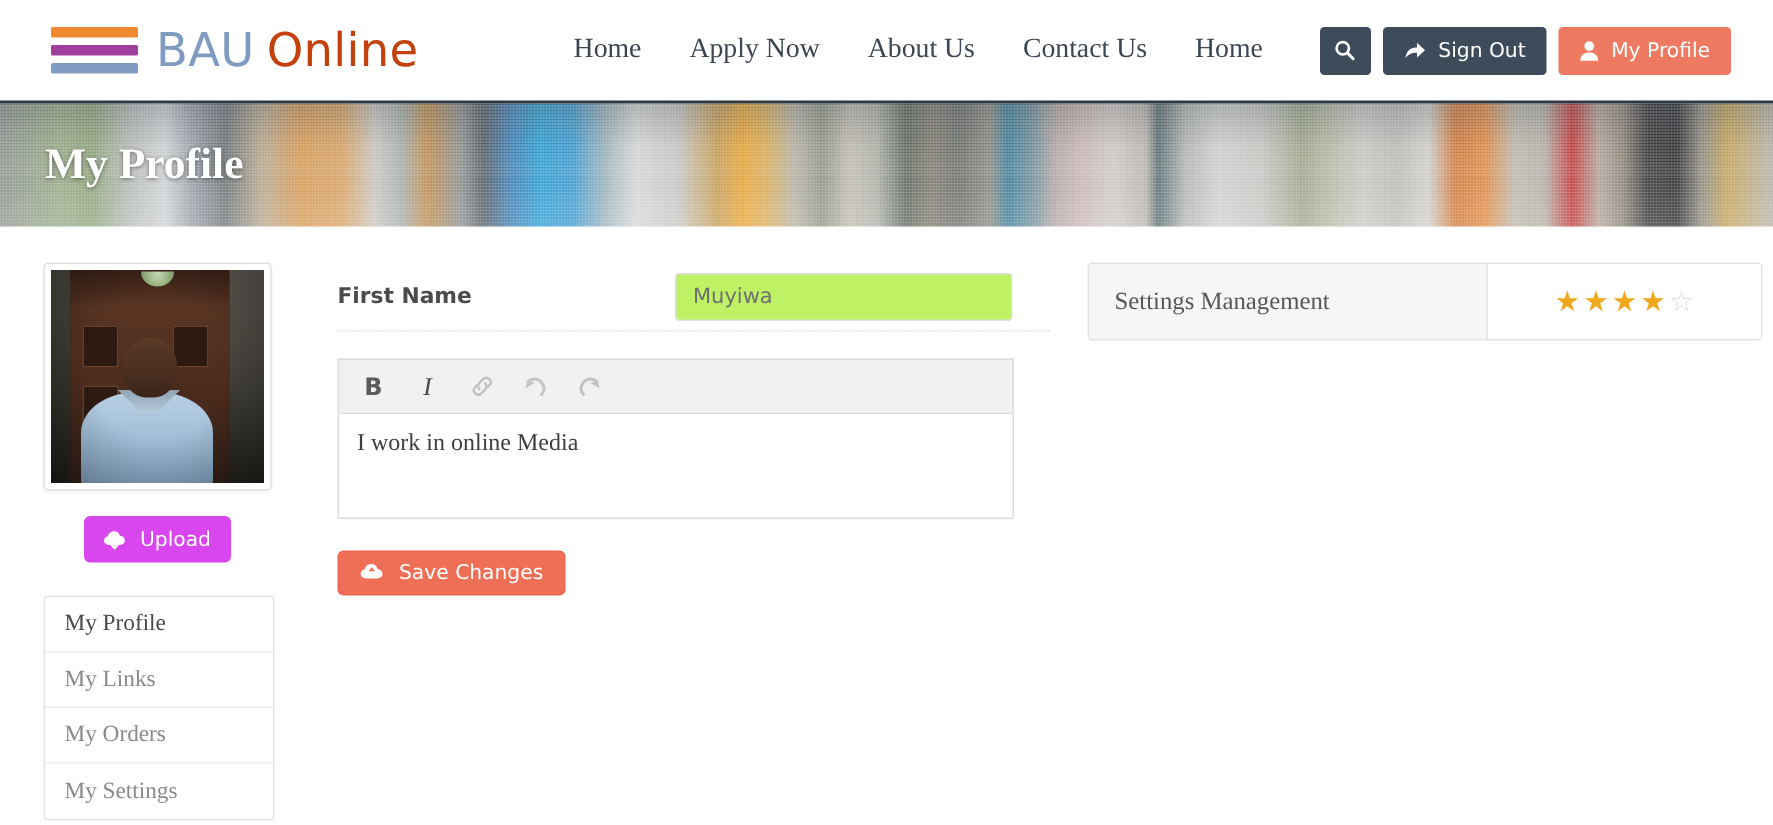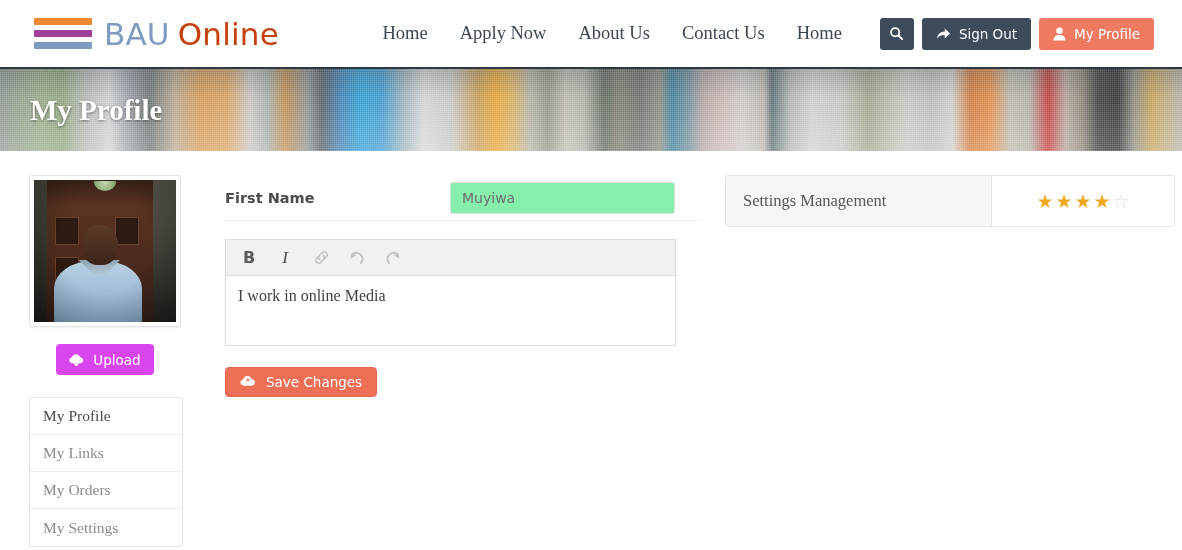--- a/index.html
+++ b/index.html
@@ -209,21 +209,21 @@
     width: 225px;
     font-size: 14.5px;
     font-weight: bold;
     color: #4b4b4b;
     font-family: "DejaVu Sans", sans-serif;
   }
   .field-input {
     width: 225px; height: 32px;
     border: 1px solid #dddddd;
     border-radius: 3px;
-    background: #86efac;
+    background: #bef264;
     font-size: 14px;
     color: #6f6f6f;
     padding: 0 11px;
     font-family: "DejaVu Sans", sans-serif;
     outline: none;
   }
 
   .editor { margin-top: 18px; width: 451px; }
   .editor-toolbar {
     height: 36px;

